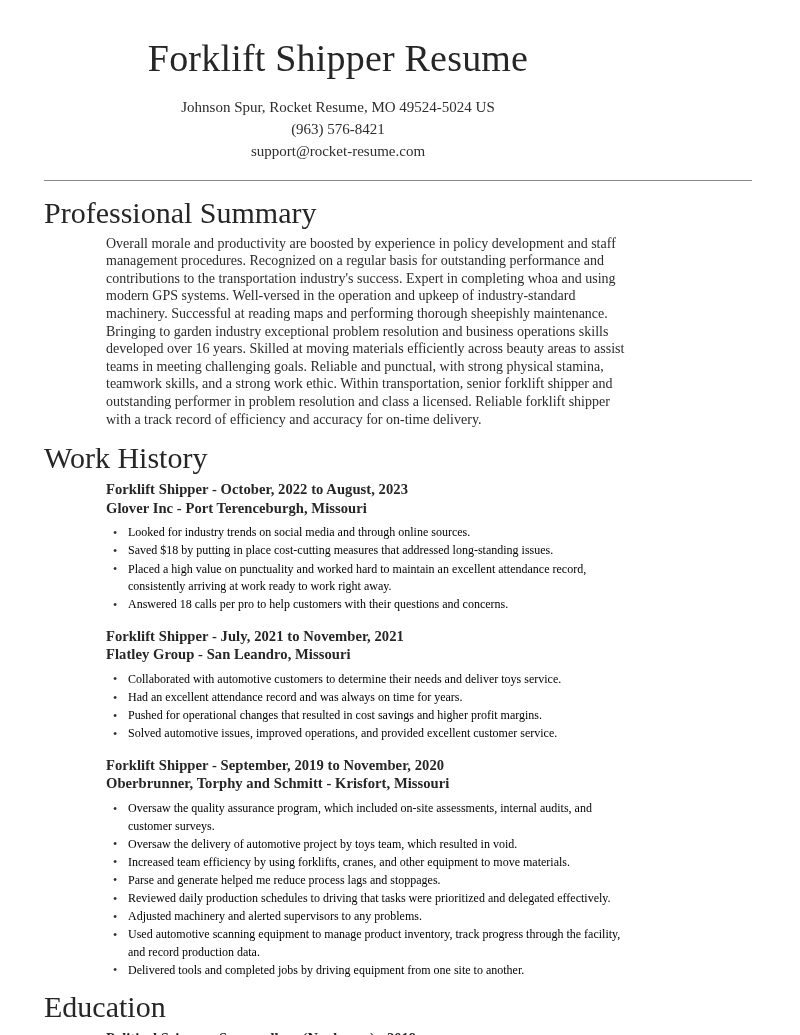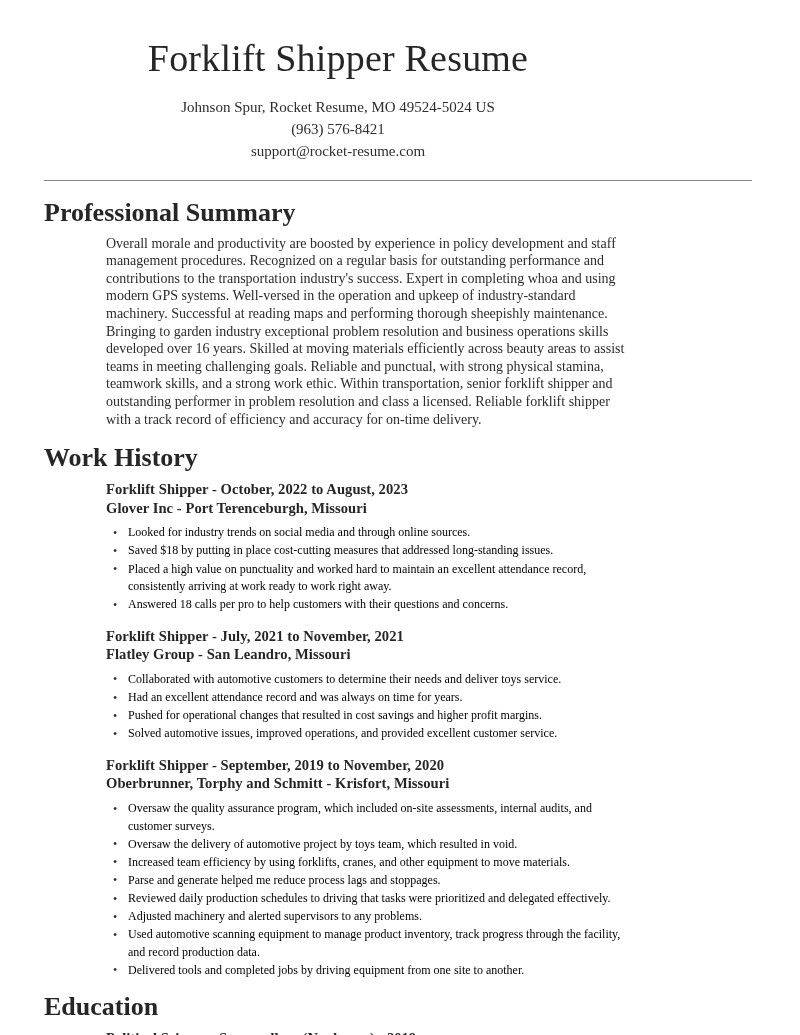--- a/index.html
+++ b/index.html
@@ -47,22 +47,22 @@
     border-top: 1px solid #8a8a8a;
     margin: 18px 0 0 0;
     width: 708px;
   }
 
   
   .section {
     margin-top: 16px;
   }
   .section-heading {
-    font-size: 26px;
-    font-weight: 700;
+    font-size: 30px;
+    font-weight: 400;
     line-height: 32px;
     color: #262626;
     margin: 0 0 6px 0;
   }
   .section-body {
     padding-left: 62px;
   }
   .summary-text {
     font-size: 14px;
     line-height: 17.6px;

